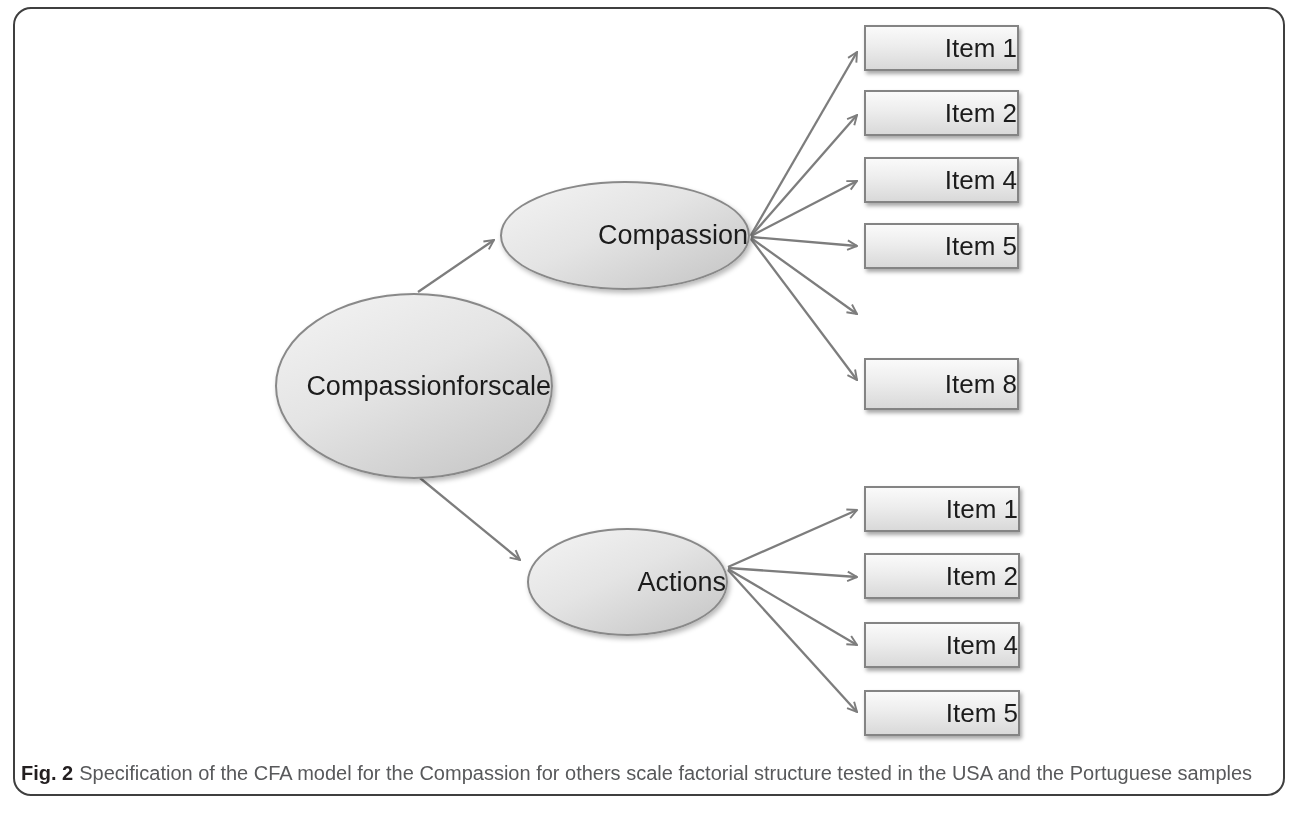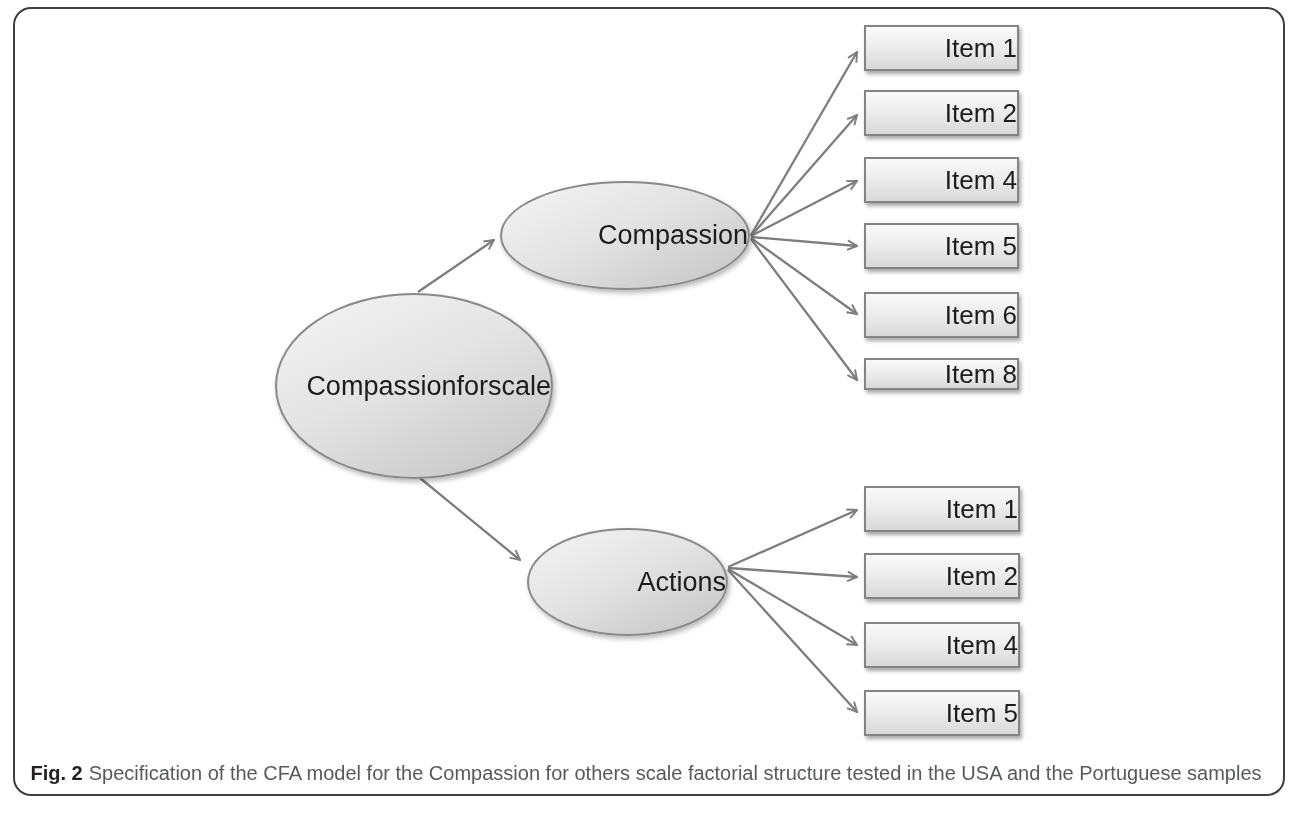--- a/index.html
+++ b/index.html
@@ -62,21 +62,20 @@
   }
   .caption {
     position: absolute;
     left: 21px;
     top: 760px;
     width: 1250px;
     font-size: 20px;
     line-height: 26px;
     color: #58595b;
     white-space: nowrap;
-    text-align: center;
   }
   .caption b {
     color: #231f20;
     font-weight: bold;
     margin-right: 6px;
   }
 </style>
 </head>
 <body>
 
@@ -127,24 +126,21 @@
   </div>
   <div class="node itembox" style="left:864px; top:90px;  width:155px; height:46px;">
     <span>Item 2</span>
   </div>
   <div class="node itembox" style="left:864px; top:157px; width:155px; height:46px;">
     <span>Item 4</span>
   </div>
   <div class="node itembox" style="left:864px; top:223px; width:155px; height:46px;">
     <span>Item 5</span>
   </div>
-  <div class="node itembox" style="left:864px; top:292px; width:155px; height:46px;">
-    <span>Item 6</span>
-  </div>
-  <div class="node itembox" style="left:864px; top:358px; width:155px; height:32px;">
+  <div class="node itembox" style="left:864px; top:358px; width:155px; height:52px;">
     <span>Item 8</span>
   </div>
 
   <div class="node itembox" style="left:864px; top:486px; width:156px; height:46px;">
     <span>Item 1</span>
   </div>
   <div class="node itembox" style="left:864px; top:553px; width:156px; height:46px;">
     <span>Item 2</span>
   </div>
   <div class="node itembox" style="left:864px; top:622px; width:156px; height:46px;">

